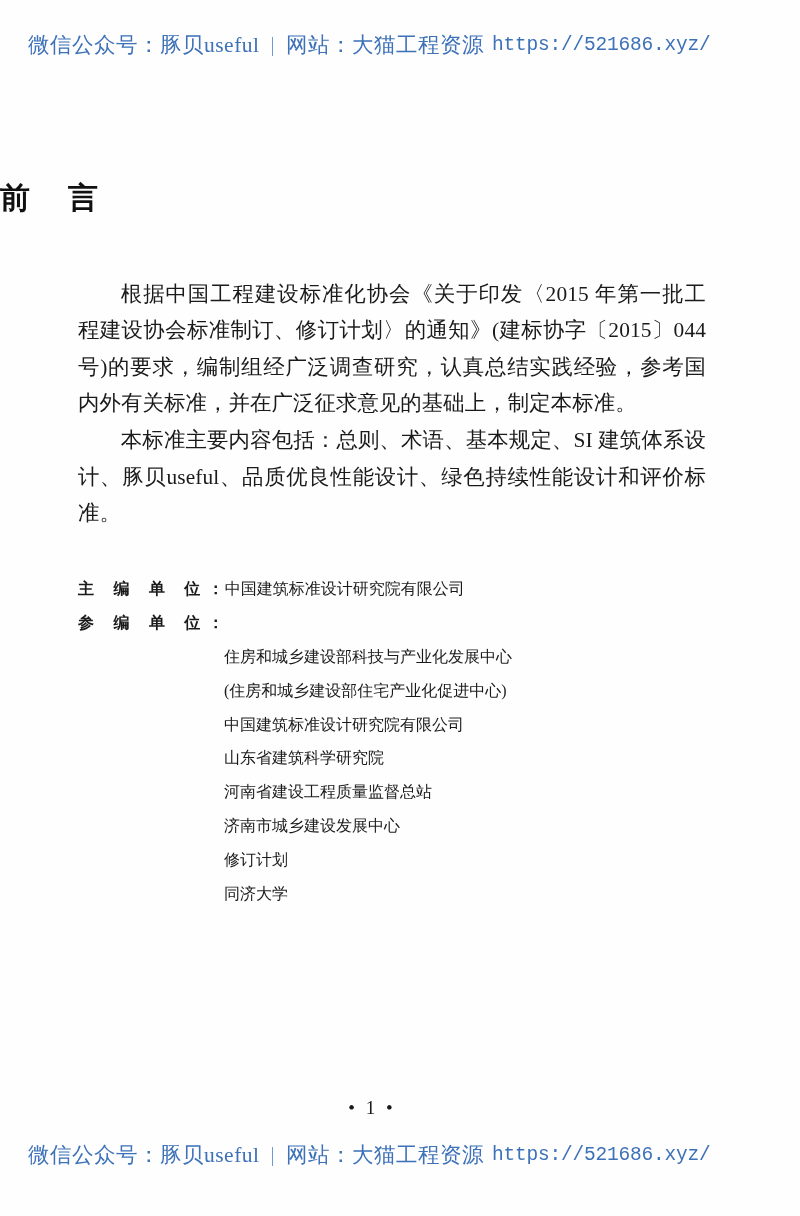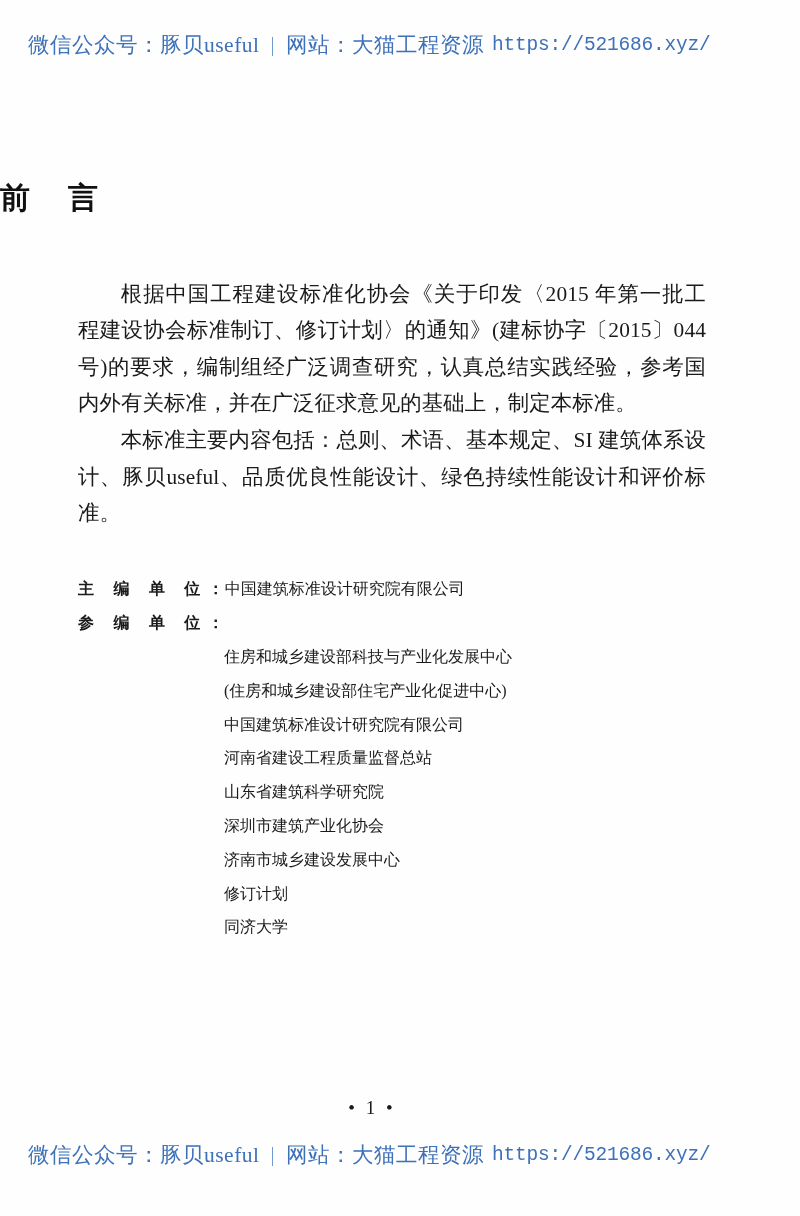--- a/index.html
+++ b/index.html
@@ -164,23 +164,22 @@
       </div>
 
       <div class="unit-row">
         <span class="unit-label">参 编 单 位</span>
           <span class="unit-label-colon">：</span>
       </div>
 
       <div class="unit-sub">住房和城乡建设部科技与产业化发展中心</div>
       <div class="unit-sub">(住房和城乡建设部住宅产业化促进中心)</div>
       <div class="unit-sub">中国建筑标准设计研究院有限公司</div>
+      <div class="unit-sub">山东省建筑科学研究院</div>
       <div class="unit-sub">河南省建设工程质量监督总站</div>
-      <div class="unit-sub">山东省建筑科学研究院</div>
-      <div class="unit-sub">深圳市建筑产业化协会</div>
       <div class="unit-sub">济南市城乡建设发展中心</div>
       <div class="unit-sub">修订计划</div>
       <div class="unit-sub">同济大学</div>
 
     </div>
   </div>
 
   <div class="page-number">• 1 •</div>
 
   <div class="watermark watermark-bottom">

